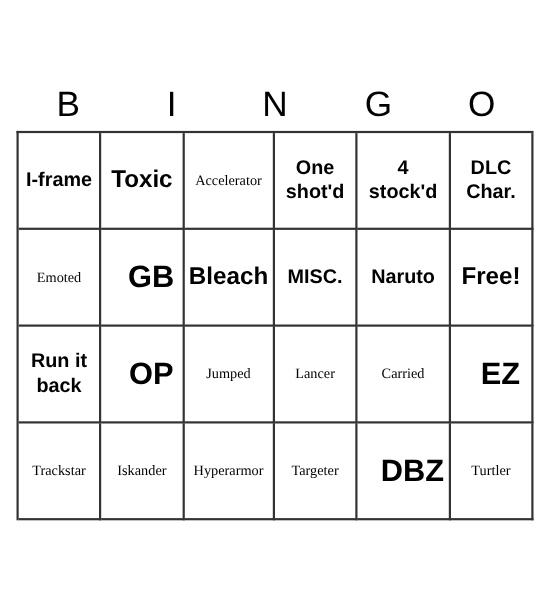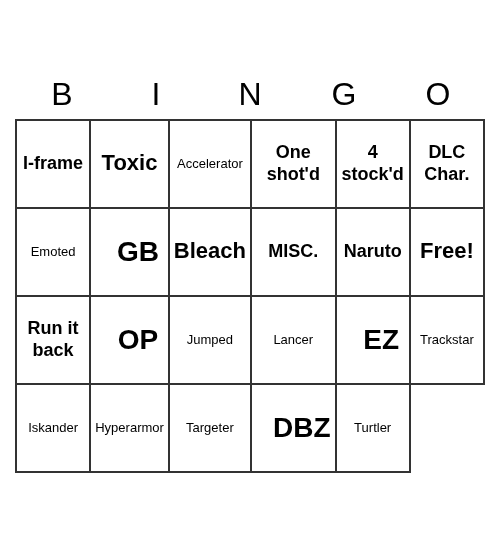--- a/index.html
+++ b/index.html
@@ -69,20 +69,21 @@
       text-align: center;
     }
 
     .size-medium {
       font-size: 18px;
       font-weight: bold;
     }
 
     .size-small {
       font-size: 13px;
+      font-family: Liberation Serif, serif;
     }
 
     .size-xlarge {
       font-size: 28px;
       font-weight: bold;
       margin-left: 17px;
     }
   </style>
 </head>
 <body>
@@ -138,20 +139,23 @@
       <div class="bingo-cell">
         <span class="size-xlarge">OP</span>
       </div>
       <div class="bingo-cell">
         <span class="size-small">Jumped</span>
       </div>
       <div class="bingo-cell">
         <span class="size-small">Lancer</span>
       </div>
       <div class="bingo-cell">
+        <span class="size-small">Carried</span>
+      </div>
+      <div class="bingo-cell">
         <span class="size-xlarge">EZ</span>
       </div>
       <div class="bingo-cell">
         <span class="size-small">Trackstar</span>
       </div>
       <div class="bingo-cell">
         <span class="size-small">Iskander</span>
       </div>
       <div class="bingo-cell">
         <span class="size-small">Hyperarmor</span>

